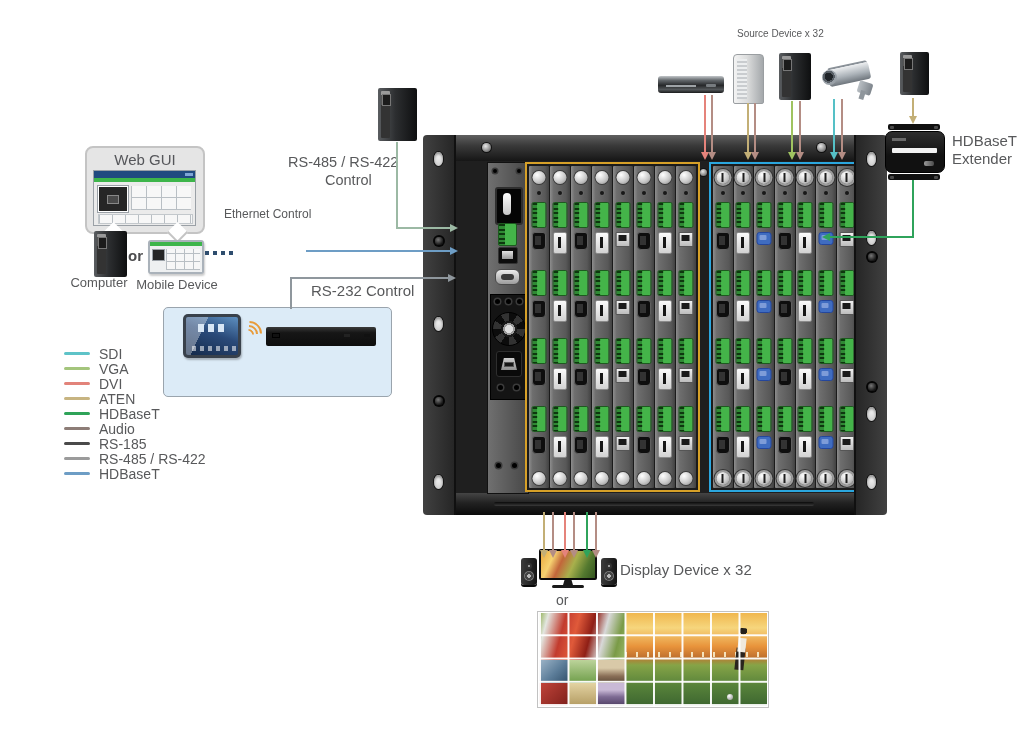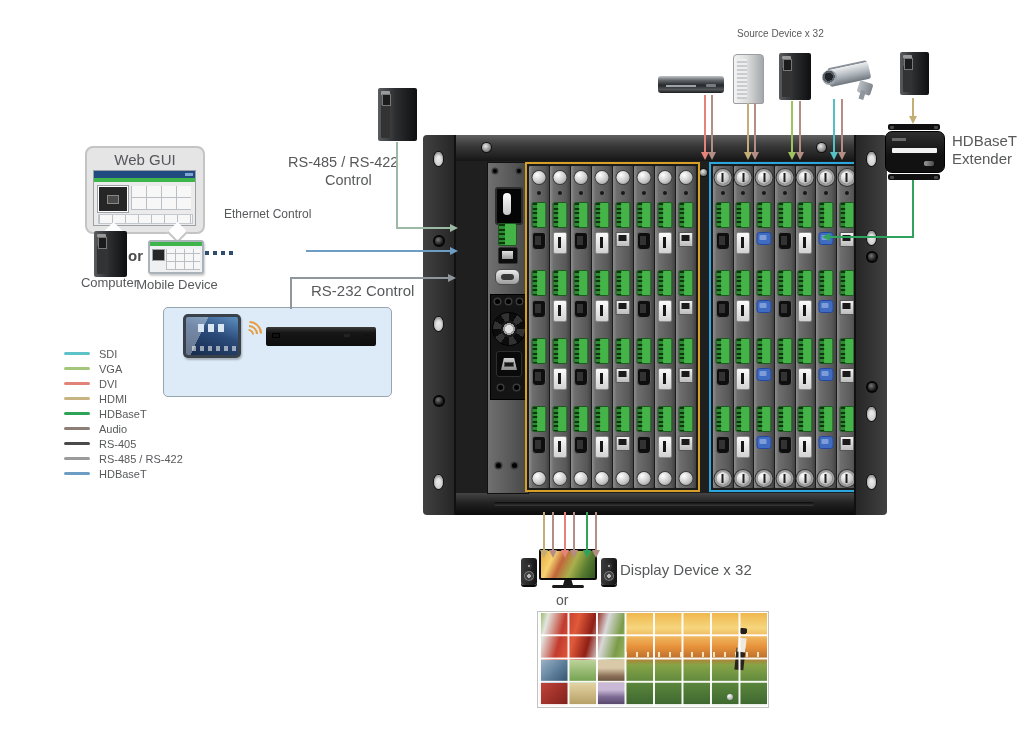--- a/index.html
+++ b/index.html
@@ -16,21 +16,21 @@
   .arr.d{border-left:4px solid transparent;border-right:4px solid transparent;border-top:8px solid var(--c)}
   .arr.r{border-top:4px solid transparent;border-bottom:4px solid transparent;border-left:8px solid var(--c)}
   .arr.l{border-top:4px solid transparent;border-bottom:4px solid transparent;border-right:8px solid var(--c)}
   .dashes{position:absolute;width:32px;height:4px;z-index:50;
     background:repeating-linear-gradient(90deg,#2e4d6e 0 4px,transparent 4px 8px)}
 
   
   #legend{position:absolute;left:64px;top:346px;z-index:20}
   .lg-row{display:flex;align-items:center;height:15px}
   .lg-swatch{width:26px;height:3px;border-radius:2px;margin-right:9px;flex:none}
-  .lg-label{font-size:11px;color:#58595b}
+  .lg-label{font-size:14px;color:#58595b}
 
   
   .bubble{position:absolute;left:85px;top:146px;width:116px;height:84px;background:#e5e5e5;
     border:2px solid #c4c4c4;border-radius:8px;z-index:30}
   .bubble .tail{position:absolute;bottom:-8px;width:13px;height:13px;background:#fff;
     border-right:2px solid #c4c4c4;border-bottom:2px solid #c4c4c4;transform:rotate(45deg)}
   .bubble-title{position:absolute;left:0;right:0;top:3px;text-align:center;font-size:15px;color:#55565a}
   .mini-gui{position:absolute;left:6px;top:22px;width:101px;height:54px;background:#ebebeb;
     border:1px solid #9aa0a6}
   .mg-head{position:absolute;left:0;top:0;right:0;height:7px;background:#204a80}
@@ -245,21 +245,21 @@
       <div class="mg-green"></div>
       <div class="mg-preview"></div>
       <div class="mg-grid"></div>
       <div class="mg-row"></div>
     </div>
     <div class="tail" style="left:19px"></div>
     <div class="tail" style="left:83px"></div>
   </div>
 
   <div class="tower black" style="left:94px;top:231px;width:33px;height:46px"></div>
-  <div class="lbl" style="left:60px;top:275px;width:78px;text-align:right;font-size:13px">Computer</div>
+  <div class="lbl" style="left:60px;top:275px;width:78px;text-align:center;font-size:13px">Computer</div>
   <div class="lbl" style="left:128px;top:247px;font-size:15px;font-weight:bold;color:#4c4c4e">or</div>
   <div class="abs" style="left:148px;top:240px;width:56px;height:34px;background:#aab2ba;border-radius:3px;z-index:40;box-shadow:1px 2px 2px rgba(0,0,0,.2)">
     <div class="abs" style="inset:2px;background:#eef0f1;overflow:hidden">
       <div class="abs" style="left:0;top:0;right:0;height:4px;background:#3db54a"></div>
       <div class="abs" style="left:2px;top:7px;width:11px;height:10px;background:#262626;border:1px solid #9aa0a6"></div>
       <div class="abs" style="left:16px;top:7px;right:2px;bottom:2px;background:repeating-linear-gradient(90deg,#b9bfc4 0 1px,transparent 1px 9px),repeating-linear-gradient(0deg,#b9bfc4 0 1px,transparent 1px 8px),#f7f7f7"></div>
     </div>
   </div>
   <div class="lbl" style="left:136px;top:277px;width:82px;text-align:center;font-size:13px">Mobile Device</div>
 
@@ -304,33 +304,33 @@
       <div class="lg-row">
         <span class="lg-swatch" style="background: rgb(164, 197, 124);"></span>
         <span class="lg-label">VGA</span>
       </div>
       <div class="lg-row">
         <span class="lg-swatch" style="background: rgb(226, 131, 122);"></span>
         <span class="lg-label">DVI</span>
       </div>
       <div class="lg-row">
         <span class="lg-swatch" style="background: rgb(199, 180, 129);"></span>
-        <span class="lg-label">HDMI</span>
+        <span class="lg-label">ATEN</span>
       </div>
       <div class="lg-row">
         <span class="lg-swatch" style="background: rgb(46, 163, 88);"></span>
         <span class="lg-label">HDBaseT</span>
       </div>
       <div class="lg-row">
         <span class="lg-swatch" style="background: rgb(141, 125, 119);"></span>
         <span class="lg-label">Audio</span>
       </div>
       <div class="lg-row">
         <span class="lg-swatch" style="background: rgb(74, 74, 74);"></span>
-        <span class="lg-label">RS-405</span>
+        <span class="lg-label">RS-185</span>
       </div>
       <div class="lg-row">
         <span class="lg-swatch" style="background: rgb(155, 155, 155);"></span>
         <span class="lg-label">RS-485 / RS-422</span>
       </div>
       <div class="lg-row">
         <span class="lg-swatch" style="background: rgb(109, 157, 197);"></span>
         <span class="lg-label">HDBaseT</span>
       </div>
     </div>

